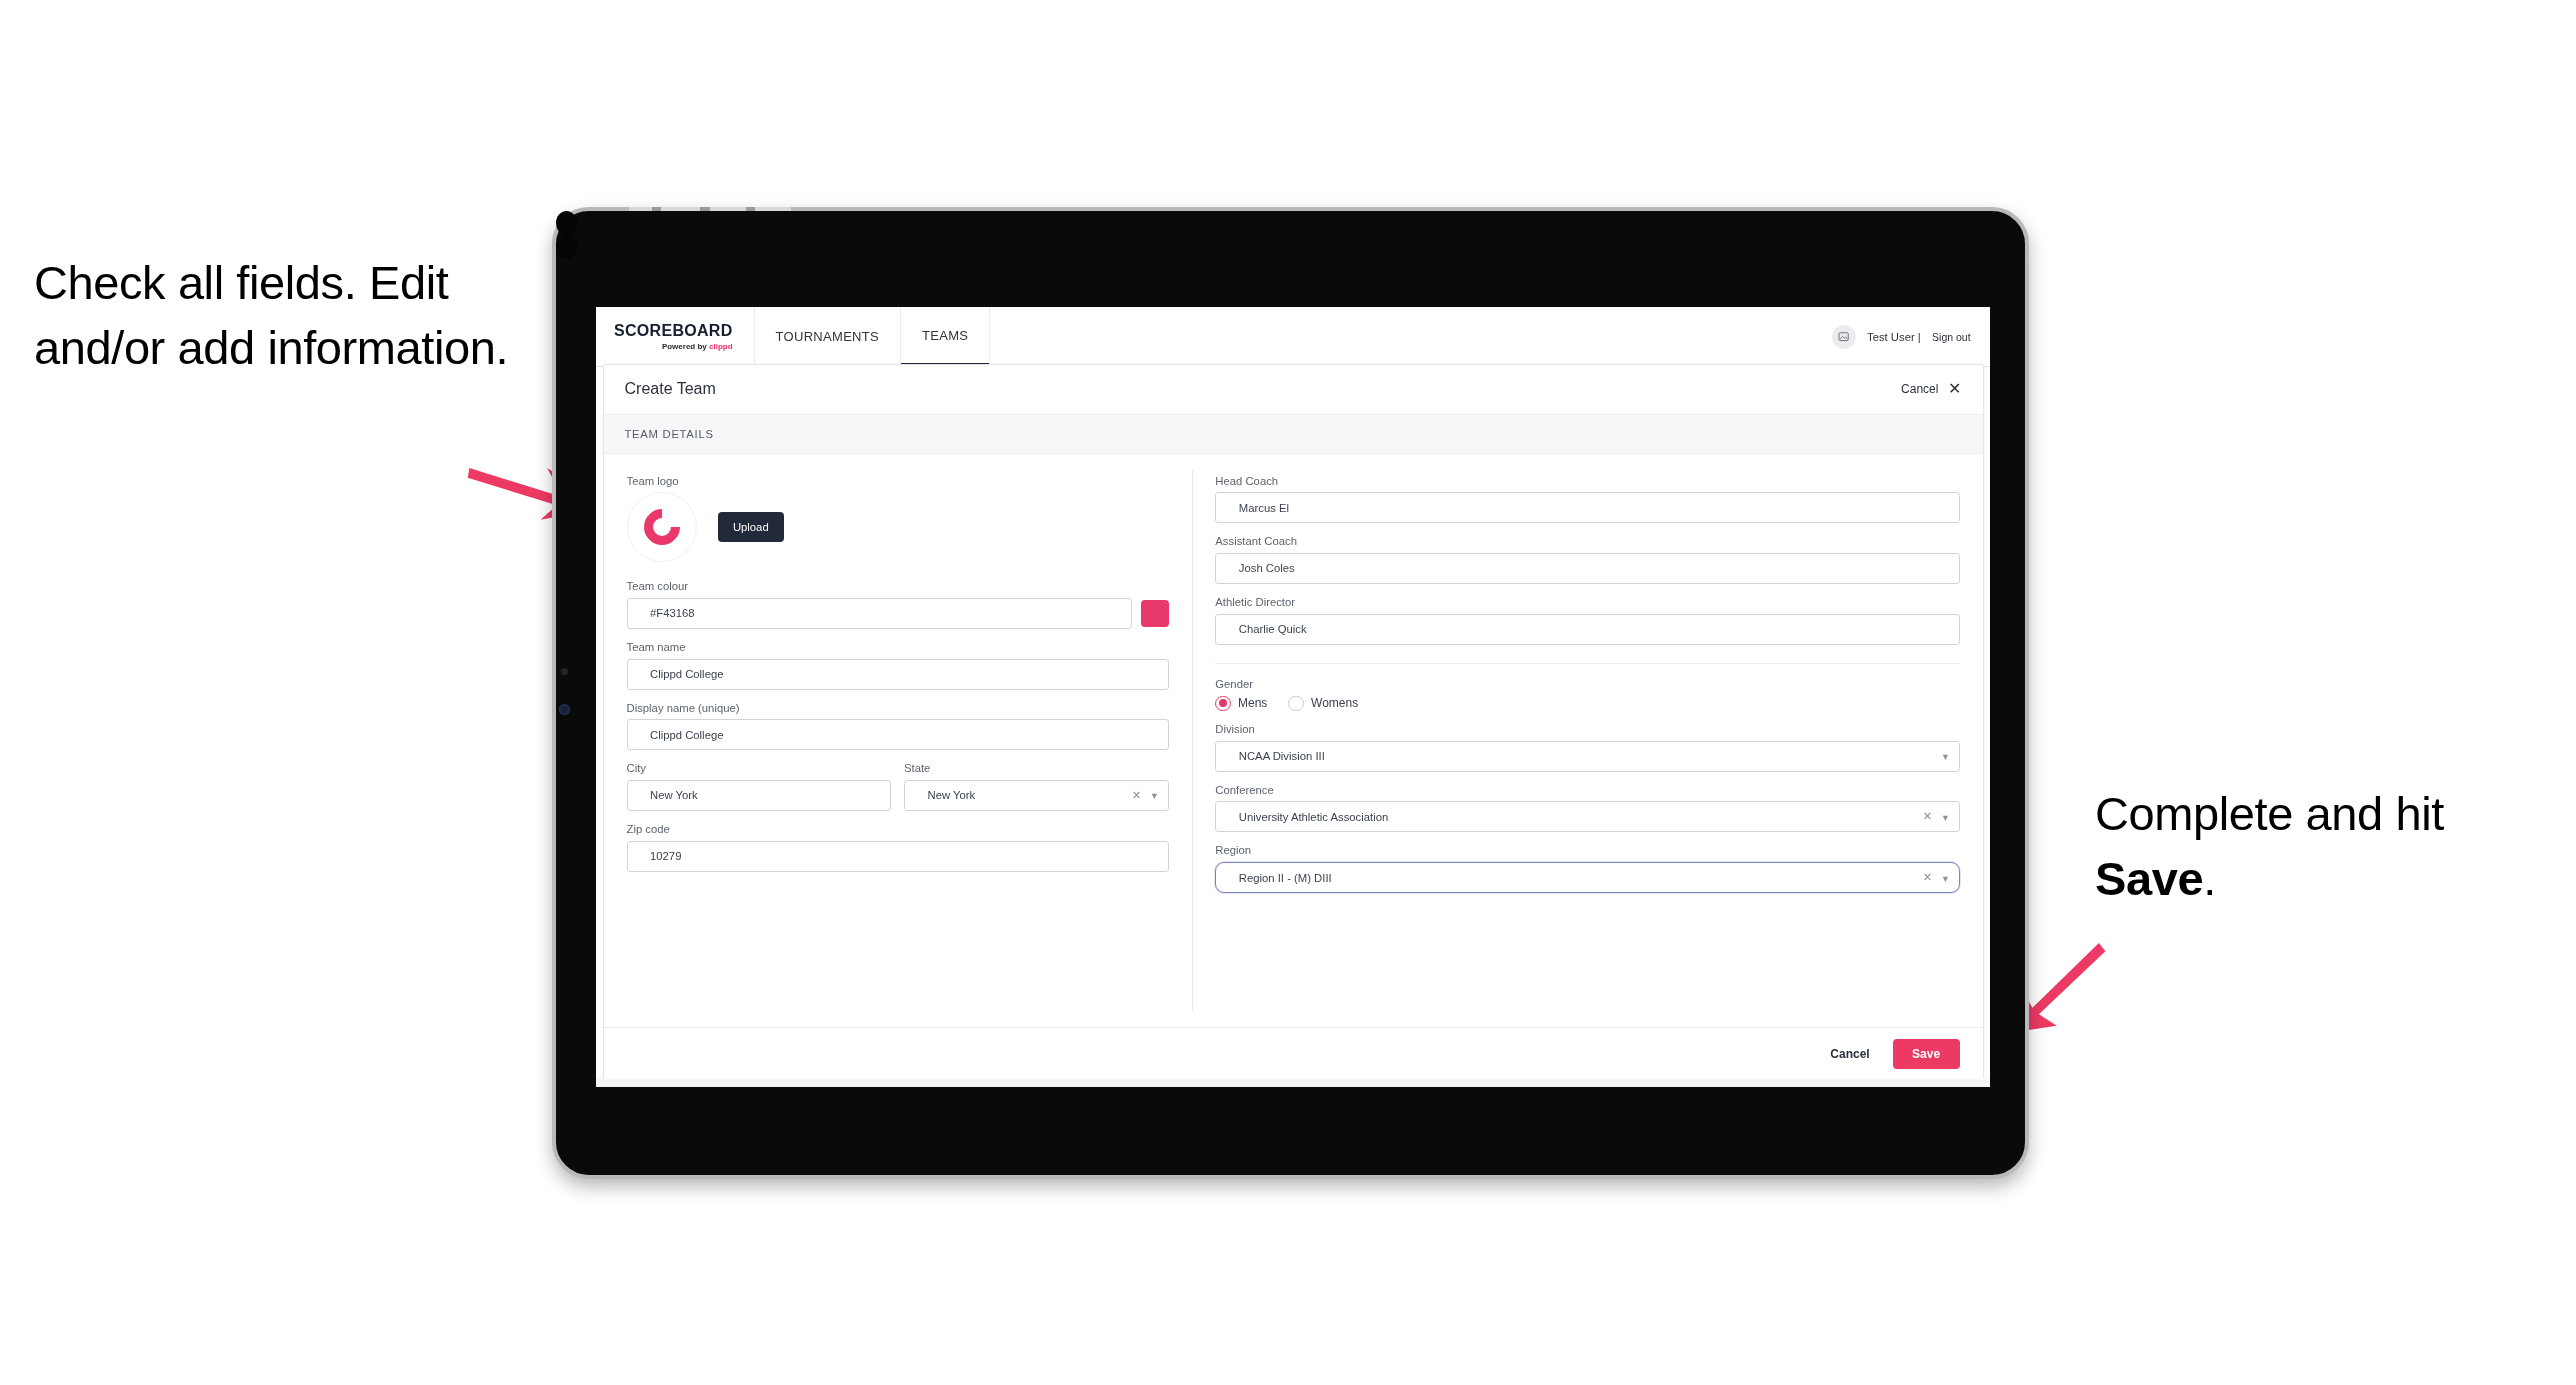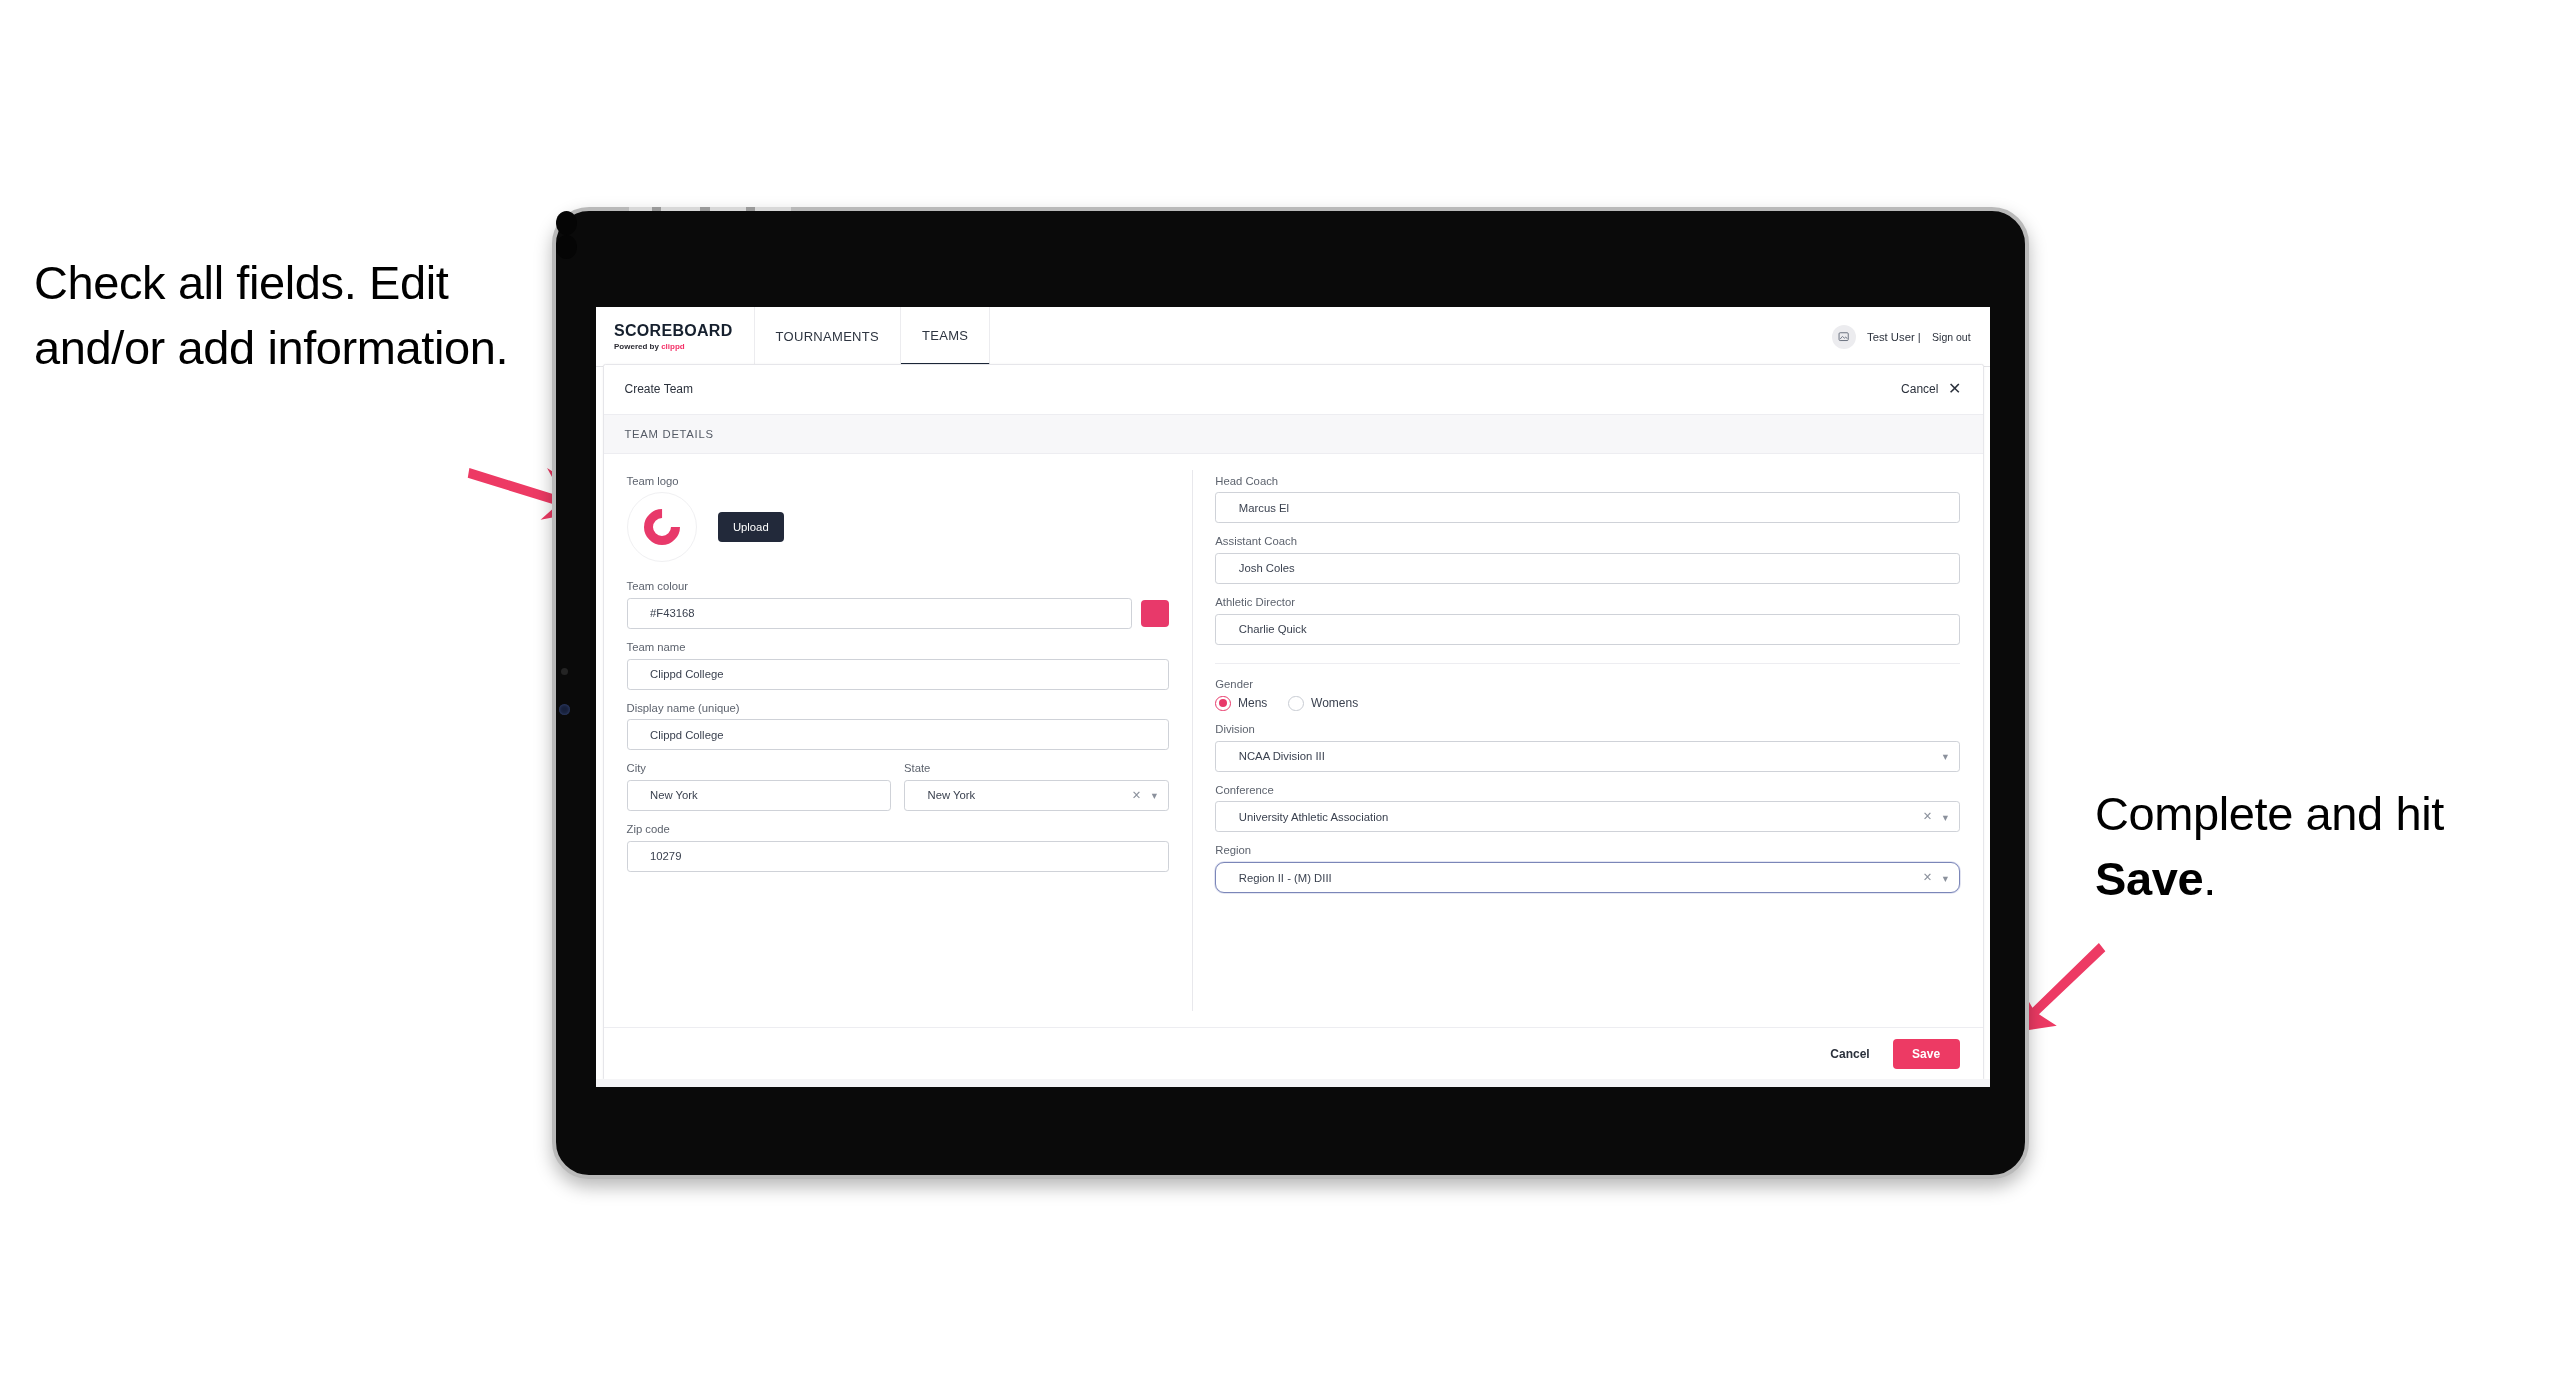--- a/index.html
+++ b/index.html
@@ -52,21 +52,21 @@
     left: 40px; top: 96px;
     width: 1394px; height: 780px;
     background: #ffffff;
     overflow: hidden;
   }
 
   
   #topnav {
     height: 60px; background:#fff;
     border-bottom: 1.6px solid #e3e3e6;
-    display:flex; align-items:stretch;
+    display:flex; align-items:stretch;text-align:right;
   }
   #brand { display:flex; flex-direction:column; justify-content:center;
            padding: 0 21px 0 18px; border-right:0.8px solid #ececef; }
   #brand-title { font-weight: 800; font-size: 16px; letter-spacing: 0.3px; color:#16202e; }
   #brand-sub { font-size: 8px; color:#2b2b33; margin-top:1.6px; font-weight:600; }
   #brand-sub span { color:#f43168; font-weight:800; }
   .navtab {
     display:flex; align-items:center; padding: 0 21px;
     font-size: 13px; color:#2e3541; letter-spacing: 0.3px;
     border-right:0.8px solid #ececef;
@@ -86,21 +86,21 @@
     background:#fff;
     border:0.8px solid #e6e6ea;
     border-radius: 2.4px;
     box-shadow: 0 0.8px 2.4px rgba(0,0,0,0.05);
     display:flex; flex-direction:column;
   }
   #card-head {
     height: 50px; display:flex; align-items:center; justify-content:space-between;
     padding: 0 21px; border-bottom:0.8px solid #ededf1;
   }
-  #card-title { font-size: 12px; color:#2b313c; }
+  #card-title { font-size: 16px; color:#2b313c; }
   #cancel-x { display:flex; align-items:center; gap:9.7px; font-size:12px; color:#2b313c; }
   #cancel-x .xg { font-size:16px; line-height:1; }
 
   #section-bar {
     height: 39px; background:#f7f7f9; border-bottom:0.8px solid #ededf1;
     display:flex; align-items:center; padding:9px 21px;
     font-size: 11.3px; letter-spacing:0.7px; color:#555b66;
   }
 
   #card-body { flex:1; display:flex; padding: 0; }

